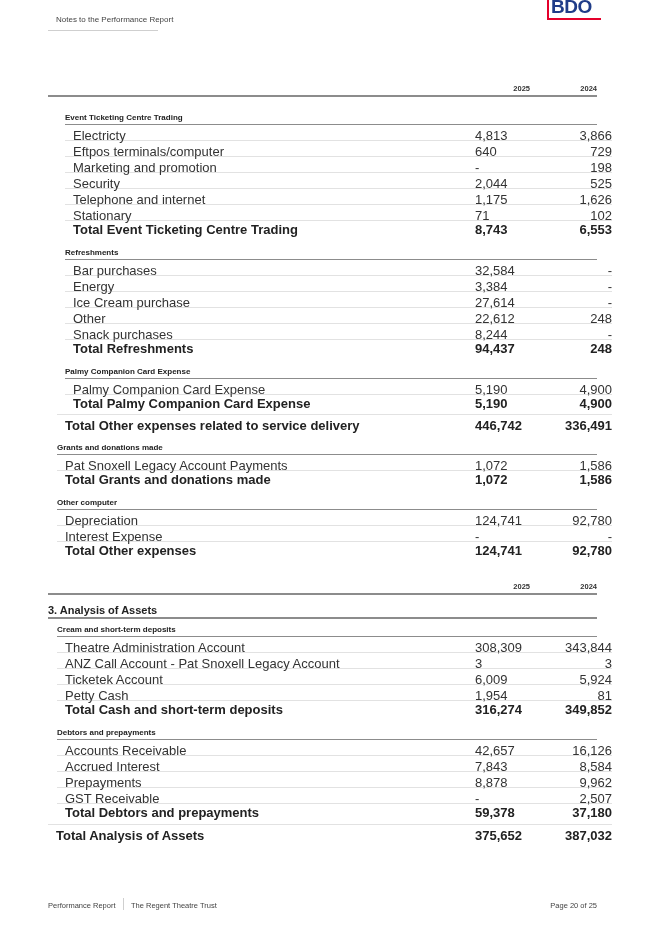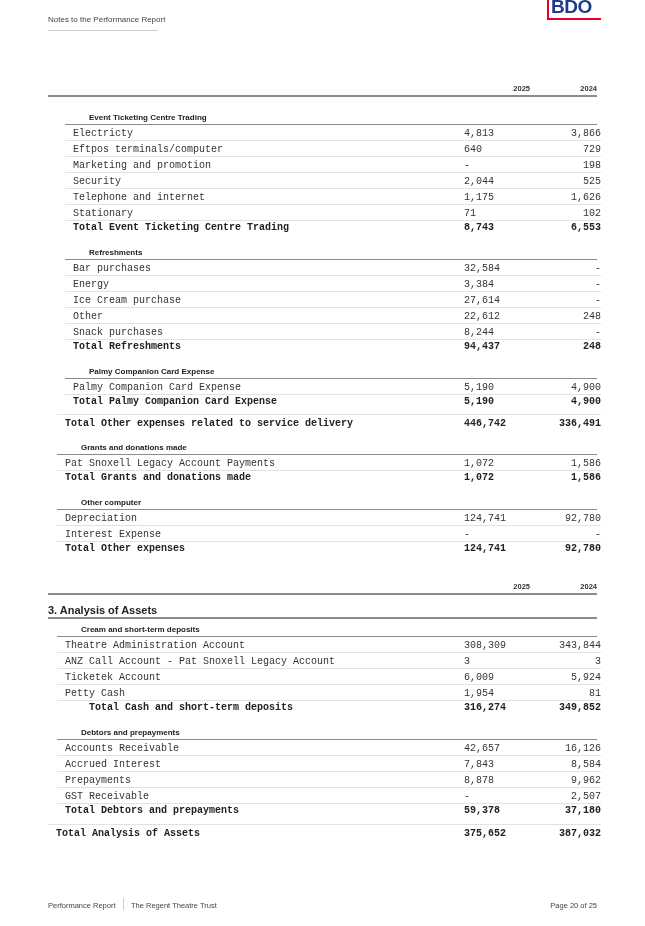--- a/index.html
+++ b/index.html
@@ -1,35 +1,35 @@
 <!DOCTYPE html>
 <html><head>
 <meta charset="utf-8">
 <style>
   * { box-sizing: border-box; margin: 0; padding: 0; }
   html, body { width: 645px; height: 926px; background: #ffffff; }
   body { position: relative; font-family: "Liberation Sans", sans-serif; color: #333333; overflow: hidden; }
 
-  .header-title { position: absolute; left: 48px; top: 15px; font-size: 8px; color: #444; }
+  .header-title { position: absolute; left: 56px; top: 15px; font-size: 8px; color: #444; }
   .header-rule { position: absolute; left: 48px; top: 30px; width: 110px; height: 1px; background: #cfcfcf; }
 
   .logo { position: absolute; left: 547px; top: 0px; width: 54px; height: 22px; }
   .logo-bar-v { position: absolute; left: 0; top: 0; width: 2px; height: 20px; background: #e4002b; }
   .logo-bar-h { position: absolute; left: 0; top: 18px; width: 54px; height: 2px; background: #e4002b; }
   .logo-text { position: absolute; left: 4px; top: -4px; font-size: 19px; font-weight: bold; color: #1f3c88; letter-spacing: -0.5px; font-family: "Liberation Sans", sans-serif; }
 
   .col-head { position: absolute; font-size: 7.5px; font-weight: bold; color: #333; text-align: right; width: 60px; }
   .rule-thick { position: absolute; left: 48px; width: 549px; height: 1.5px; background: #8c8c8c; }
 
   .section-title { position: absolute; left: 48px; font-size: 11px; font-weight: bold; color: #222; }
 
-  .grp-head { position: absolute; font-size: 8px; font-weight: bold; color: #222; margin-left: 24px; }
+  .grp-head { position: absolute; font-size: 8px; font-weight: bold; color: #222; }
   .grp-rule { position: absolute; height: 1px; background: #8c8c8c; right: 48px; }
 
-  .row { position: absolute; right: 44px; height: 16px; font-size: 10px; font-family: Liberation Mono, monospace; }
+  .row { position: absolute; right: 33px; height: 16px; font-size: 13px; }
   .row .lbl { position: absolute; left: 8px; top: 3px; white-space: nowrap; }
   .row .v1 { position: absolute; right: 67px; top: 3px; width: 70px; }
   .row .v2 { position: absolute; right: 0px; top: 3px; text-align: right; width: 70px; }
   .row.line { border-bottom: 1px solid #e2e2e2; }
   .row.bold { font-weight: bold; color: #222; }
   .row.topline { border-top: 1px solid #e2e2e2; }
 
   .footer { position: absolute; top: 901px; font-size: 7.5px; color: #444; }
   .footer-sep { position: absolute; left: 123px; top: 898px; width: 1px; height: 12px; background: #cfcfcf; }
 </style>
@@ -198,21 +198,21 @@
 <div class="row line" style="left:57px; top:669px;">
   <span class="lbl">Ticketek Account</span>
   <span class="v1">6,009</span>
   <span class="v2">5,924</span>
 </div>
 <div class="row line" style="left:57px; top:685px;">
   <span class="lbl">Petty Cash</span>
   <span class="v1">1,954</span>
   <span class="v2">81</span>
 </div>
-<div class="row bold" style="left:57px; top:699px;margin-left:24px;">
+<div class="row bold" style="left:57px; top:699px;">
   <span class="lbl">Total Cash and short-term deposits</span>
   <span class="v1">316,274</span>
   <span class="v2">349,852</span>
 </div>
 
 <div class="grp-head" style="left:57px; top:728px;">Debtors and prepayments</div>
 <div class="grp-rule" style="left:57px; top:739px;"></div>
 
 <div class="row line" style="left:57px; top:740px;">
   <span class="lbl">Accounts Receivable</span>

